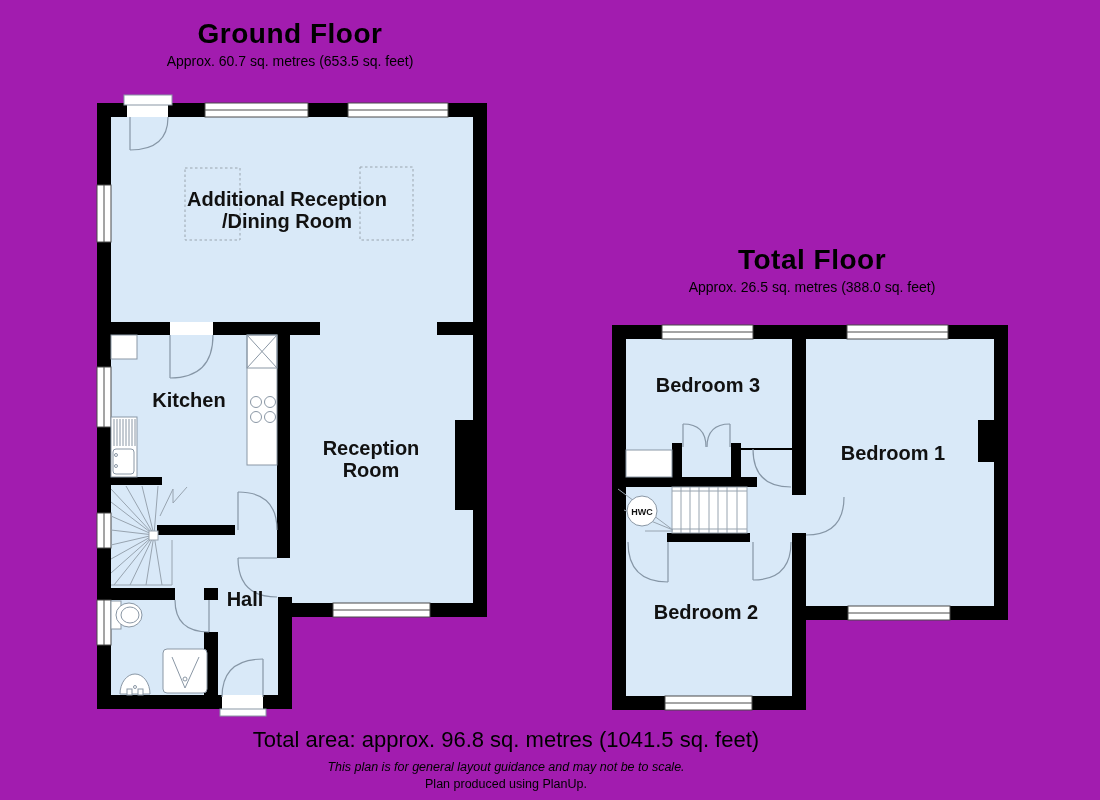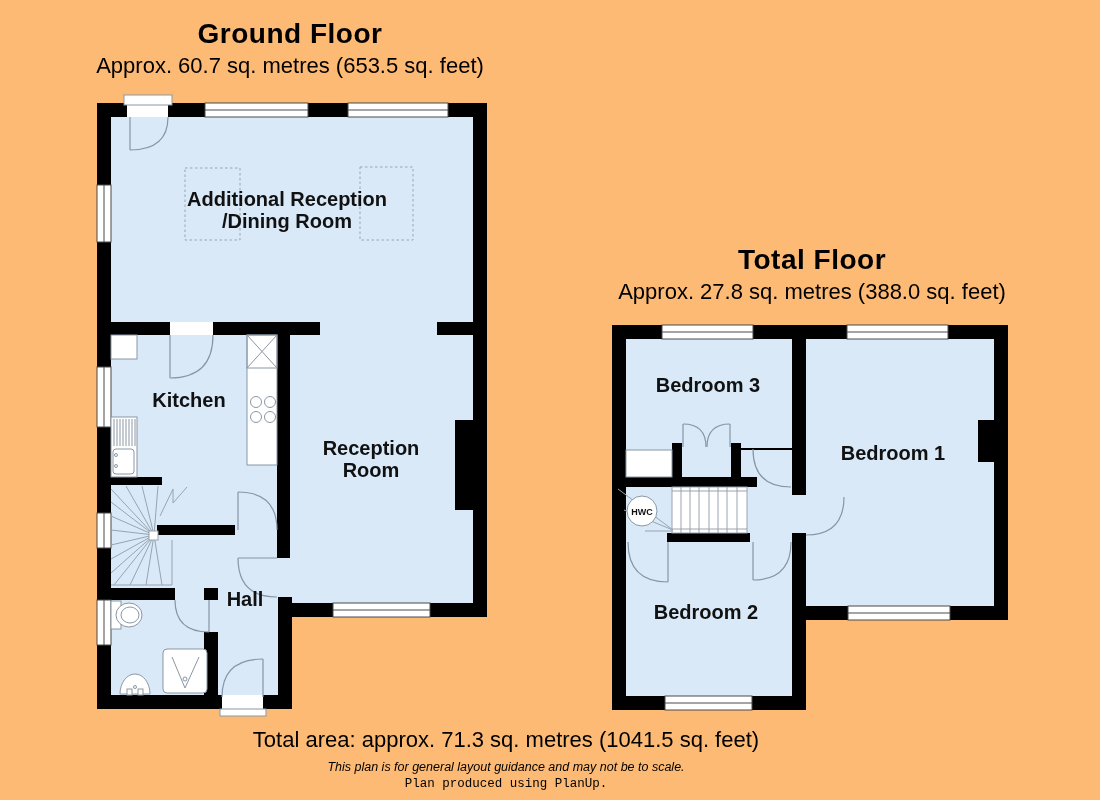--- a/index.html
+++ b/index.html
@@ -1,20 +1,20 @@
 <!DOCTYPE html>
 <html style="--floor-fill: #d9e9f8; --wall: #000000; --detail-line: #8696a6;"><head>
 <meta charset="utf-8">
 <style>
   html,body{margin:0;padding:0;background:#fff;}
-  #canvas{position:relative;width:1100px;height:800px;background:#fdba74;overflow:hidden;
+  #canvas{position:relative;width:1100px;height:800px;background:#a21caf;overflow:hidden;
           font-family:"Liberation Sans",sans-serif;color:#000;}
   .t{position:absolute;text-align:center;white-space:nowrap;}
   .floor-title{font-size:28px;font-weight:bold;letter-spacing:.5px;}
-  .floor-area{font-size:22px;}
+  .floor-area{font-size:14px;}
   .total{font-size:22px;}
   .fine{font-size:12.5px;}
   svg{position:absolute;left:0;top:0;}
   .plate{fill:var(--floor-fill,#d9e9f8);}
   .wall{fill:var(--wall,#000);}
   .thinwall{stroke:var(--wall,#000);stroke-width:2;}
   .gap{fill:#fff;}
   .win{fill:#fff;stroke:#4a4a4a;stroke-width:1;}
   .wline{stroke:#4a4a4a;stroke-width:1;}
   .arc{fill:none;stroke:var(--detail-line,#8696a6);stroke-width:1.2;}
@@ -30,21 +30,21 @@
             fill:#111;text-anchor:middle;}
 </style>
 </head>
 <body>
 
 <div id="canvas">
 
   <div class="t floor-title" style="left:90px;top:18px;width:400px;">Ground Floor</div>
   <div class="t floor-area" style="left:90px;top:53px;width:400px;">Approx. 60.7 sq. metres (653.5 sq. feet)</div>
   <div class="t floor-title" style="left:612px;top:244px;width:400px;">Total Floor</div>
-  <div class="t floor-area" style="left:612px;top:279px;width:400px;">Approx. 27.8 sq. metres (388.0 sq. feet)</div>
+  <div class="t floor-area" style="left:612px;top:279px;width:400px;">Approx. 26.5 sq. metres (388.0 sq. feet)</div>
 
   <svg width="1100" height="800" viewBox="0 0 1100 800">
 
     <g>
       <path class="plate" d="M97,103 H487 V617 H292 V709 H97 Z"></path>
 
       <g>
         <rect class="wall" x="97" y="103" width="390" height="14"></rect>
         <rect class="wall" x="97" y="103" width="14" height="606"></rect>
         <rect class="wall" x="473" y="103" width="14" height="514"></rect>
@@ -243,16 +243,16 @@
         <line class="leaf" x1="730" y1="447" x2="730" y2="424"></line>
           <path class="arc" d="M707,447 Q707,424 730,424"></path>
       </g>
 
       <text class="roomlabel" x="708" y="392">Bedroom 3</text>
       <text class="roomlabel" x="893" y="460">Bedroom 1</text>
       <text class="roomlabel" x="706" y="619">Bedroom 2</text>
     </g>
   </svg>
 
-  <div class="t total" style="left:56px;top:727px;width:900px;">Total area: approx. 71.3 sq. metres (1041.5 sq. feet)</div>
+  <div class="t total" style="left:56px;top:727px;width:900px;">Total area: approx. 96.8 sq. metres (1041.5 sq. feet)</div>
   <div class="t fine" style="left:56px;top:760px;width:900px;font-style:italic;">This plan is for general layout guidance and may not be to scale.</div>
-  <div class="t fine" style="left:56px;top:777px;width:900px;font-family:Liberation Mono, monospace;">Plan produced using PlanUp.</div>
+  <div class="t fine" style="left:56px;top:777px;width:900px;">Plan produced using PlanUp.</div>
 </div>
 
 </body></html>

